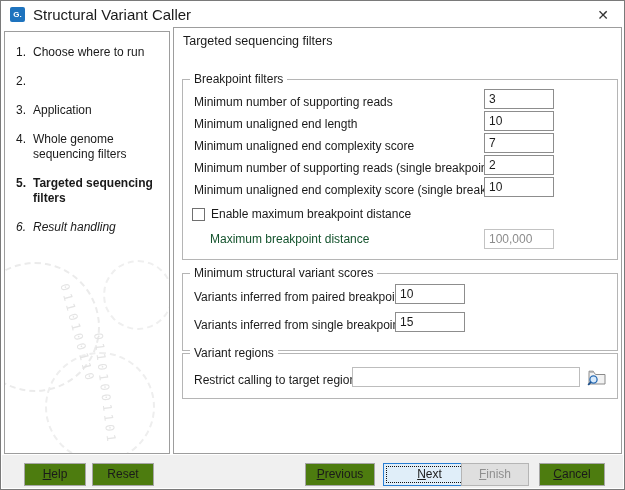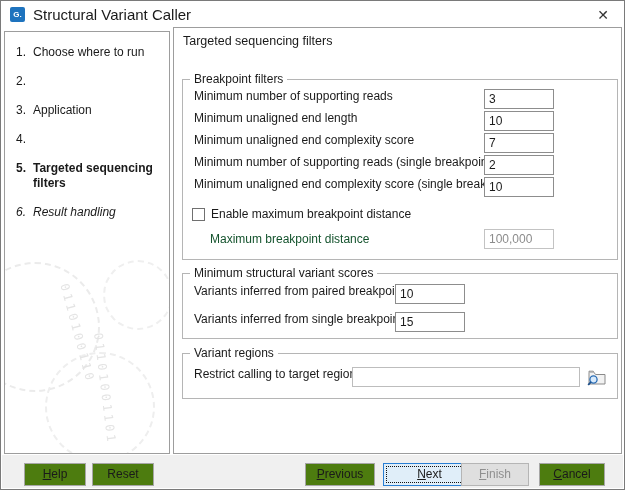--- a/index.html
+++ b/index.html
@@ -35,24 +35,24 @@
   .wm-t1 { left:66px; top:250px; transform:rotate(75deg); transform-origin:0 0; }
   .wm-t2 { left:100px; top:300px; transform:rotate(83deg); transform-origin:0 0; }
 
   
   .main { position:absolute; left:172px; top:26px; width:449px; height:427px; border:1px solid #9d9d9d; background:#fff; }
   .panel-header { position:absolute; left:9px; top:6px; font-size:12.5px; }
 
   .groupbox { position:absolute; left:8px; width:436px; border:1px solid #b5b5b5; }
   .groupbox > .gtitle { position:absolute; top:-8px; left:7px; background:#fff; padding:0 4px; }
   .g-breakpoint { top:51px; height:181px; }
-  .g-scores { top:245px; height:66px;text-decoration:underline; }
+  .g-scores { top:245px; height:78px;text-decoration:underline; }
   .g-regions { top:325px; height:46px; }
 
-  .row { position:absolute; left:0; right:0; height:20px; display:flex; align-items:flex-start; }
+  .row { position:absolute; left:0; right:0; height:20px; display:flex; align-items:flex-end; }
   .row .lbl { margin-left:11px; }
   input.num { position:absolute; top:0; width:70px; height:20px; border:1px solid #8d8d8d; background:#fff;
               padding:1px 4px; font-family:"Liberation Sans",sans-serif; font-size:12px; color:#1a1a1a; }
   .g-breakpoint input.num { left:301px; }
   .g-scores input.num { left:212px; }
   input.num:disabled, input.longfield:disabled { color:#8c8c8c; border-color:#c3c3c3; background:#fff; }
 
   .cbrow { position:absolute; left:0; right:0; top:126px; height:16px; display:flex; align-items:center; }
   .cb { width:13px; height:13px; margin-left:9px; border:1px solid #707070; background:#fff; flex:0 0 13px; }
   .cbrow .lbl { margin-left:6px; }
@@ -103,20 +103,21 @@
       </div>
       <div class="step">
         <span class="num">2.</span>
       </div>
       <div class="step">
         <span class="num">3.</span>
         <span class="slabel">Application</span>
       </div>
       <div class="step">
         <span class="num">4.</span>
+        <span class="slabel">Whole genome sequencing filters</span>
       </div>
       <div class="step step-current">
         <span class="num">5.</span>
         <span class="slabel">Targeted sequencing filters</span>
       </div>
       <div class="step step-future">
         <span class="num">6.</span>
         <span class="slabel">Result handling</span>
       </div>
     </div>

